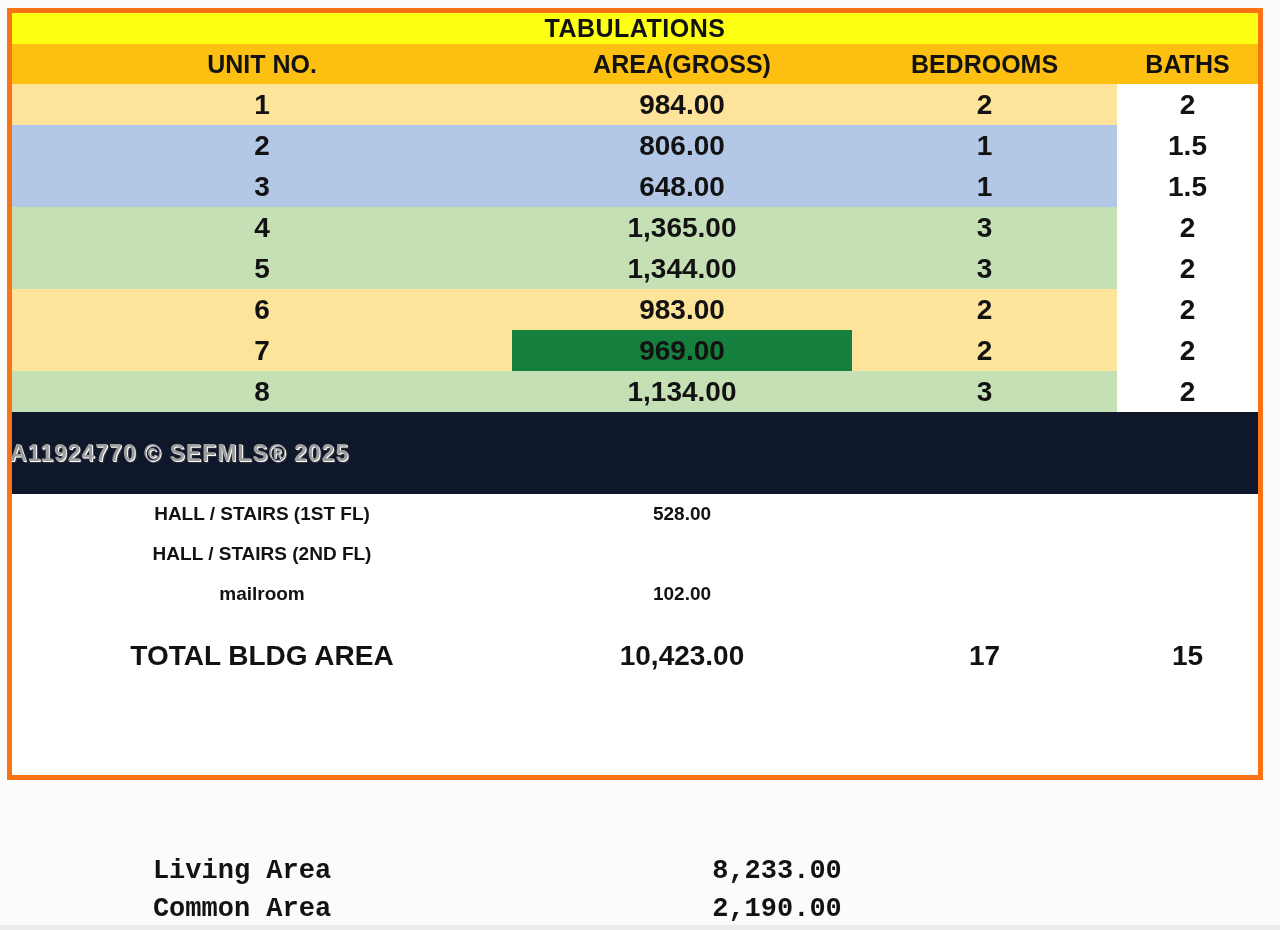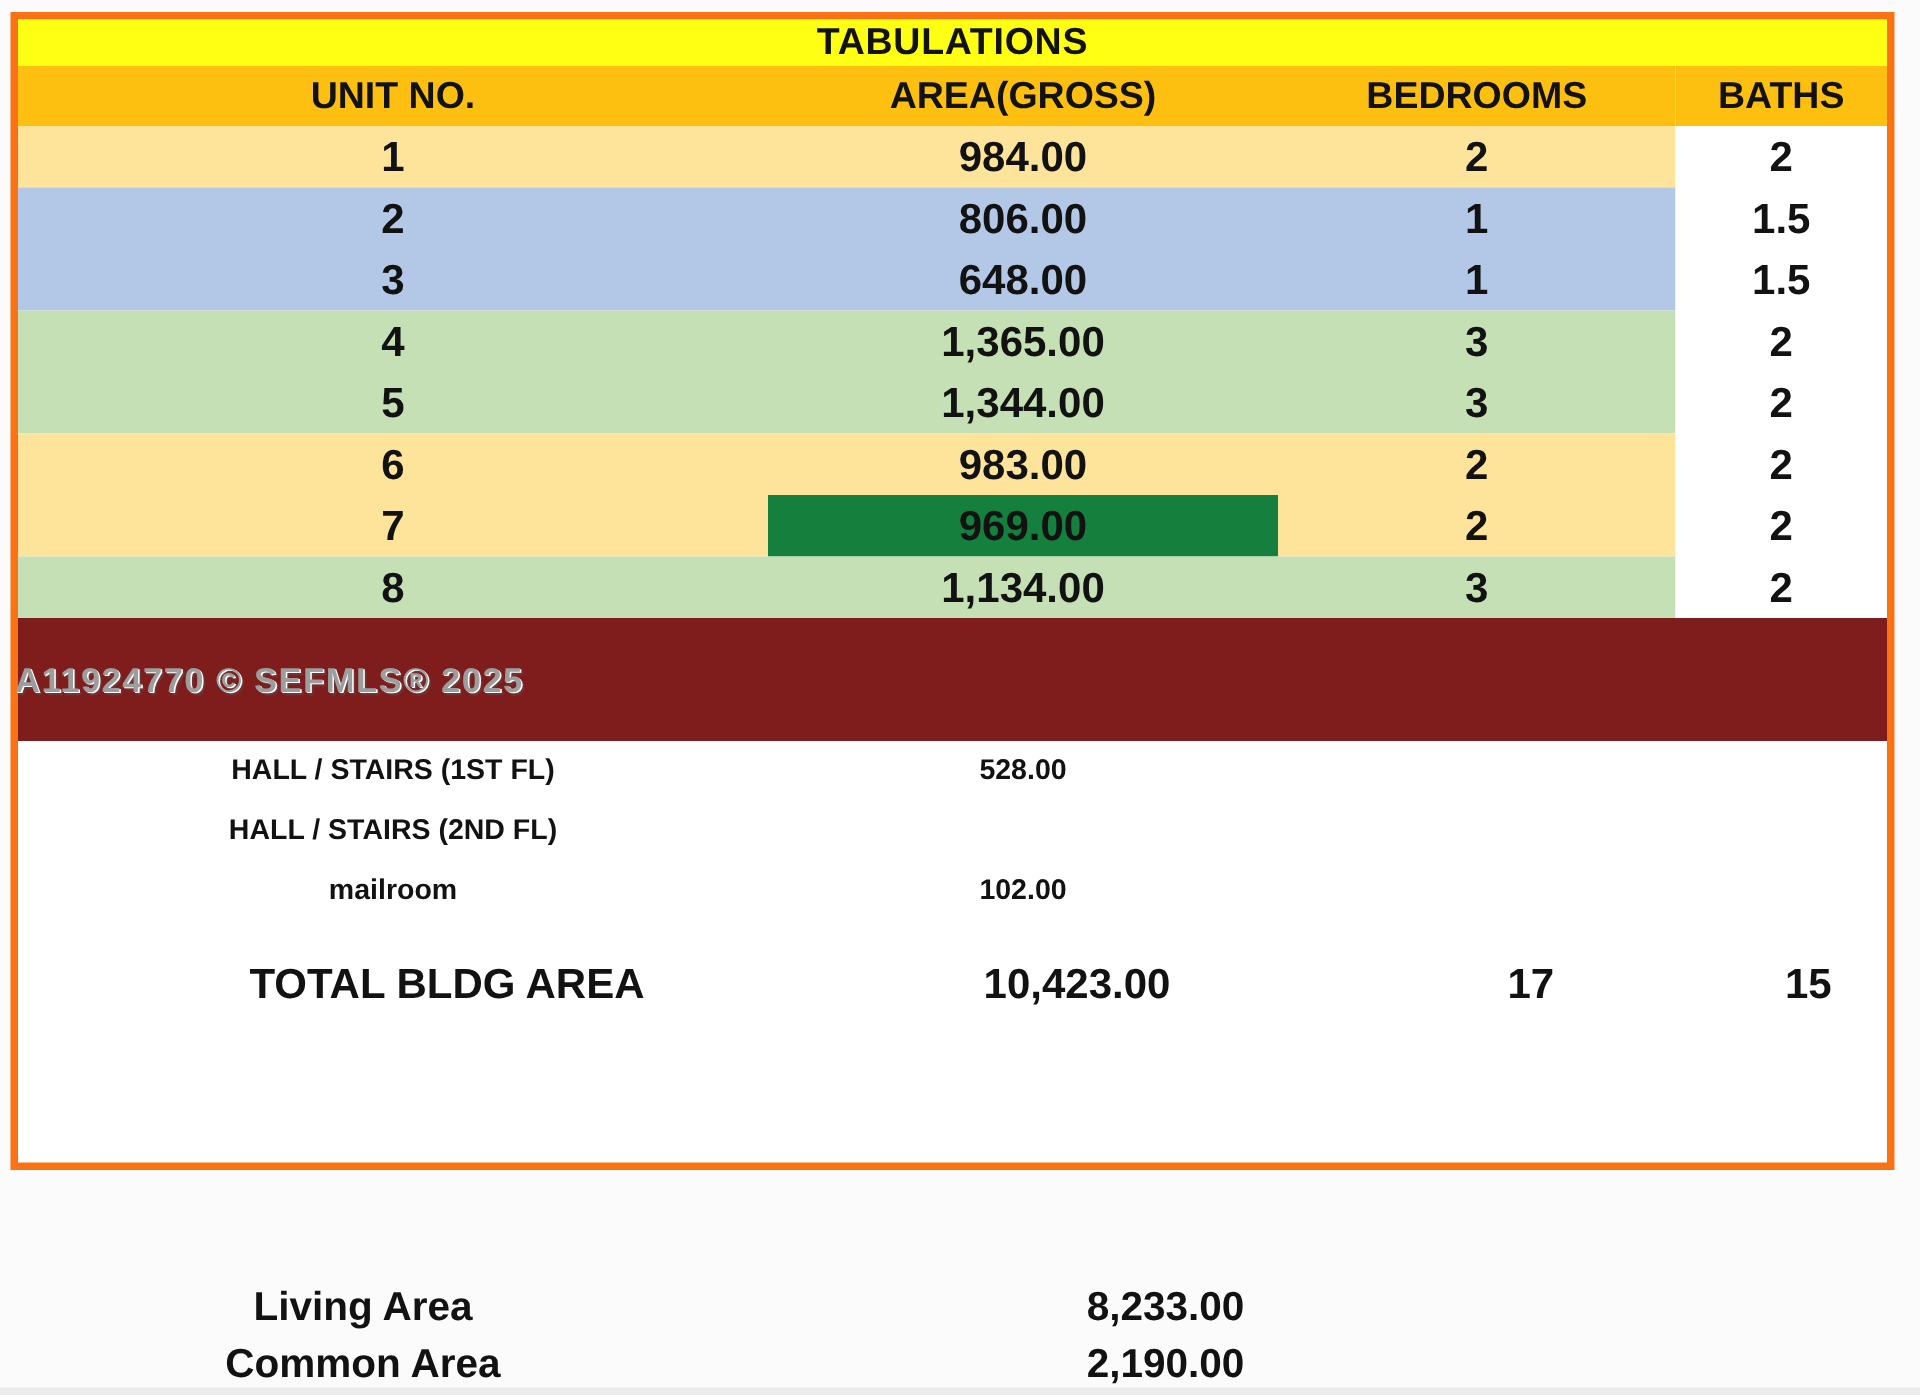--- a/index.html
+++ b/index.html
@@ -32,48 +32,48 @@
   .grid-row {
     display:grid;
     grid-template-columns:500px 340px 265px 1fr;
   }
   .header-row { height:40px; font-size:25px; }
   .header-row .cell { display:flex; align-items:center; justify-content:center; }
 
   .unit-row { height:41px; font-size:28px; }
   .unit-row .cell { display:flex; align-items:center; justify-content:center; background:#ffffff; }
 
-  .gap-zone { height:82px; position:relative; background:#7f1d1d; }
+  .gap-zone { height:82px; position:relative; background:#0f172a; }
   .watermark {
     position:absolute; left:-2px; top:28px;
     font-size:23px; letter-spacing:1px;
     color:#9d9d9d;
     text-shadow:1px 1px 0 #ffffff, 2px 2px 1px rgba(90,90,90,0.45);
     white-space:nowrap;
   }
 
   .common-row { height:40px; font-size:19px; }
   .common-row .cell { display:flex; align-items:center; justify-content:center; }
 
   .blank-row { height:22px; }
 
-  .total-row { height:40px; font-size:28px;padding-left:36px; }
+  .total-row { height:40px; font-size:28px; }
   .total-row .cell { display:flex; align-items:center; justify-content:center; }
 
   
   .summary {
     position:absolute; left:7px; top:852px;
     width:1256px;
   }
   .summary-row {
     display:grid;
     grid-template-columns:470px 600px 1fr;
     height:38px; font-size:27px;
   }
-  .summary-row .cell { display:flex; align-items:center; justify-content:center; }
+  .summary-row .cell { display:flex; align-items:center; justify-content:center;font-family:Liberation Mono, monospace; }
 
   .bottom-strip {
     position:absolute; left:0; bottom:0;
     width:1280px; height:5px;
     background:#ececec;
   }
 </style>
 </head>
 <body>
 

